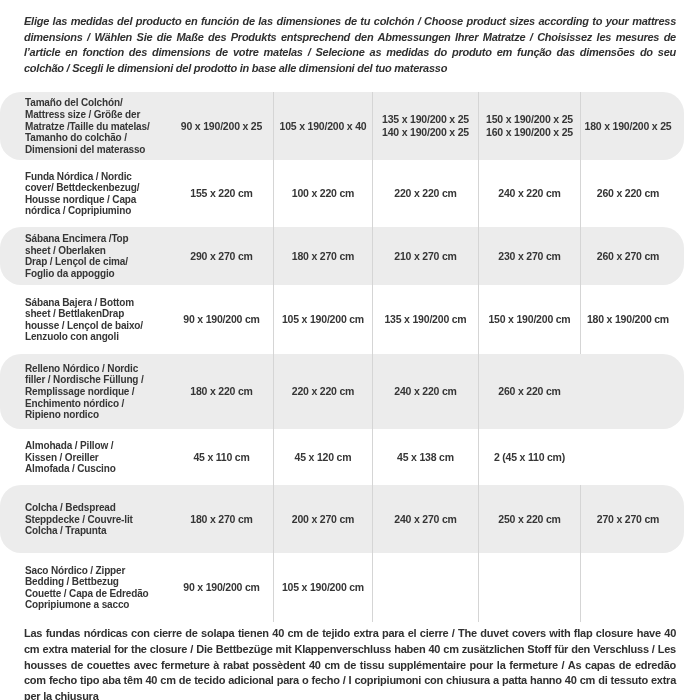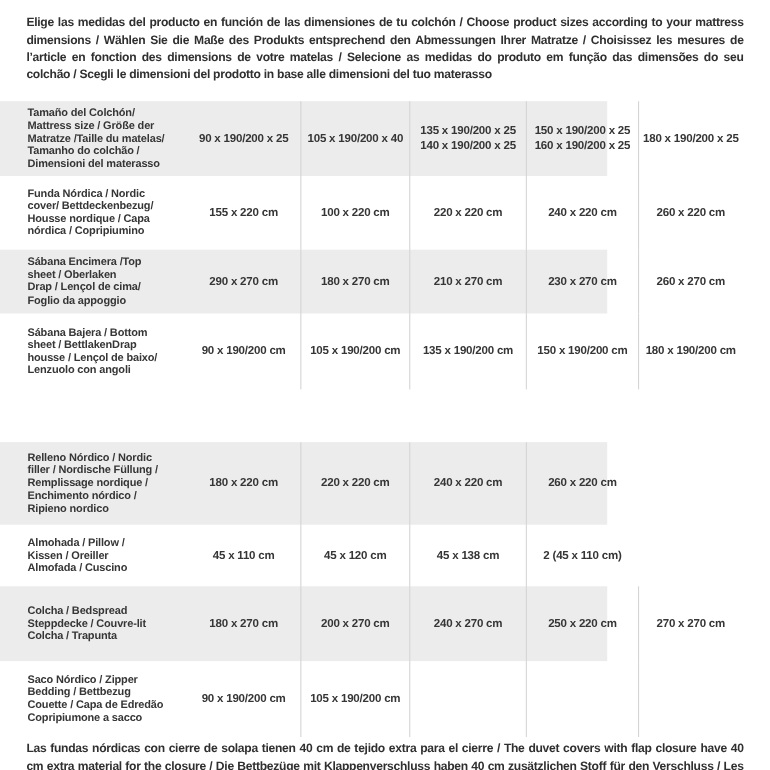--- a/index.html
+++ b/index.html
@@ -14,30 +14,31 @@
     font-weight: bold;
     font-size: 11px;
     line-height: 15.6px;
     text-align: justify;
     letter-spacing: -0.25px;
     color: #303030;
     margin: 0;
     padding: 0 24px;
     white-space: normal;
   }
-  .intro { padding-top: 14px; }
+  .intro { padding-top: 14px; font-style: italic; }
   .footnote { margin-top: 4px; }
 
   .size-table { margin-top: 16px; width: 700px; }
   .row {
     display: grid;
     grid-template-columns: 170px 103px 99px 106px 102px 95px;
     padding-right: 25px;
     box-sizing: border-box;
-    width: 552px;
+    width: 684px;
+    border-radius: 21px;
   }
   .row.shade { background: #ececec; }
   .cell {
     display: flex;
     align-items: center;
     justify-content: center;
     text-align: center;
     font-weight: bold;
     font-size: 10.5px;
     line-height: 13.5px;
@@ -53,21 +54,21 @@
     padding-left: 25px;
     padding-right: 4px;
     font-size: 10px;
     line-height: 11.6px;
     letter-spacing: -0.15px;
   }
   .row:nth-child(1) { min-height: 68px; }
   .row:nth-child(2) { min-height: 67px; }
   .row:nth-child(3) { min-height: 58px; }
   .row:nth-child(4) { min-height: 69px; }
-  .row:nth-child(5) { min-height: 75px; margin-top: 48px; }
+  .row:nth-child(5) { min-height: 75px; }
   .row:nth-child(6) { min-height: 56px; }
   .row:nth-child(7) { min-height: 68px; }
   .row:nth-child(8) { min-height: 69px; }
 </style>
 </head>
 <body>
 
 <div>
 
   <p class="note intro">Elige las medidas del producto en función de las dimensiones de tu colchón / Choose product sizes according to your mattress dimensions / Wählen Sie die Maße des Produkts entsprechend den Abmessungen Ihrer Matratze / Choisissez les mesures de l’article en fonction des dimensions de votre matelas / Selecione as medidas do produto em função das dimensões do seu colchão / Scegli le dimensioni del prodotto in base alle dimensioni del tuo materasso</p>

